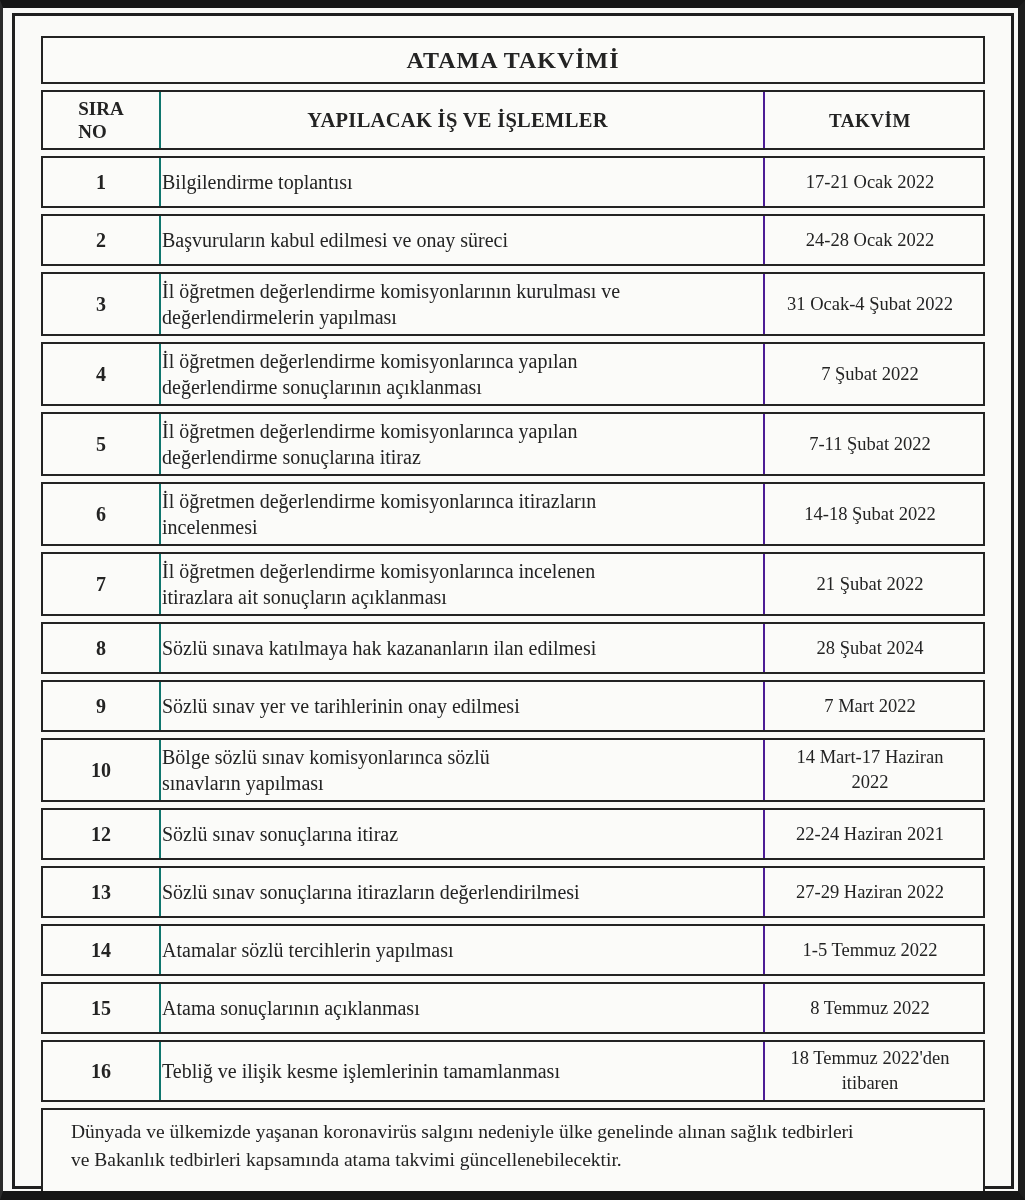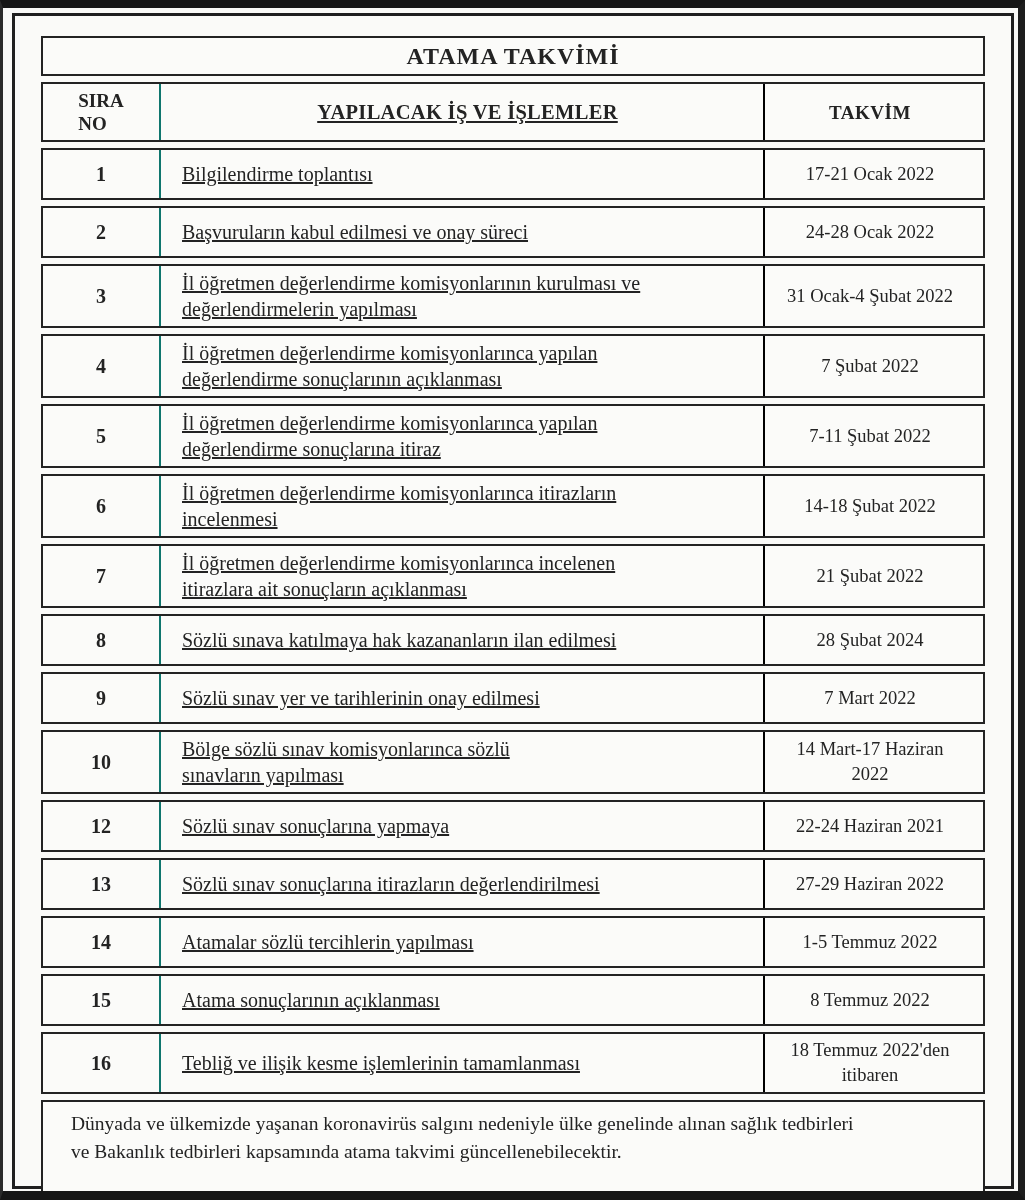--- a/index.html
+++ b/index.html
@@ -29,21 +29,21 @@
     padding: 20px 26px 0 26px;
   }
 
   .box {
     border: 2px solid #232323;
     background: #fbfbf9;
     margin-bottom: 6px;
   }
 
   .title-box {
-    height: 40px;
+    height: 48px;
     display: flex;
     align-items: center;
     justify-content: center;
     font-size: 24px;
     font-weight: bold;
     letter-spacing: 1px;
   }
 
   .grid-row {
     display: grid;
@@ -61,26 +61,25 @@
   .cell-no {
     justify-content: center;
     text-align: left;
     border-right: 2px solid #0f766e;
     font-weight: bold;
     font-size: 20px;
   }
   .cell-task {
     justify-content: flex-start;
     text-align: left;
-    border-right: 2px solid #000000;
-    padding-left: 21px;
+    border-right: 2px solid #4c1d95;
+    padding-left: 1px;
     font-size: 20px;
     line-height: 26px;
     white-space: pre-line;
-    text-decoration: underline;
   }
   .cell-date {
     justify-content: center;
     text-align: center;
     font-size: 18.5px;
     line-height: 25px;
     white-space: pre-line;
     padding-left: 6px;
     padding-right: 14px;
   }
@@ -179,21 +178,21 @@
     <div class="cell cell-no">10</div>
     <div class="cell cell-task">Bölge sözlü sınav komisyonlarınca sözlü
 sınavların yapılması</div>
     <div class="cell cell-date">14 Mart-17 Haziran
 2022</div>
   </div>
 
 
   <div class="box grid-row data-row">
     <div class="cell cell-no">12</div>
-    <div class="cell cell-task">Sözlü sınav sonuçlarına yapmaya</div>
+    <div class="cell cell-task">Sözlü sınav sonuçlarına itiraz</div>
     <div class="cell cell-date">22-24 Haziran 2021</div>
   </div>
 
   <div class="box grid-row data-row">
     <div class="cell cell-no">13</div>
     <div class="cell cell-task">Sözlü sınav sonuçlarına itirazların değerlendirilmesi</div>
     <div class="cell cell-date">27-29 Haziran 2022</div>
   </div>
 
   <div class="box grid-row data-row">

